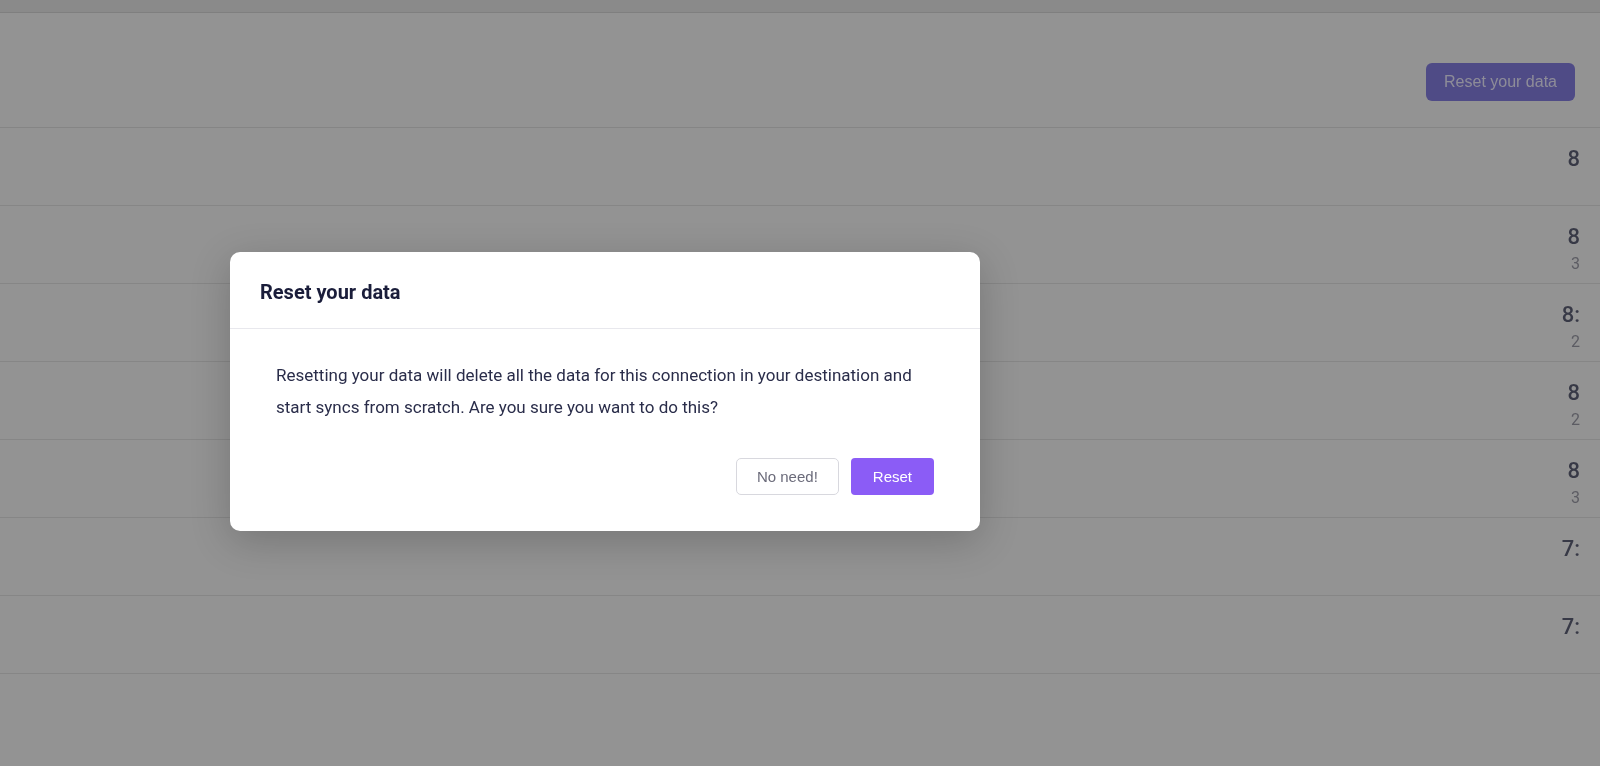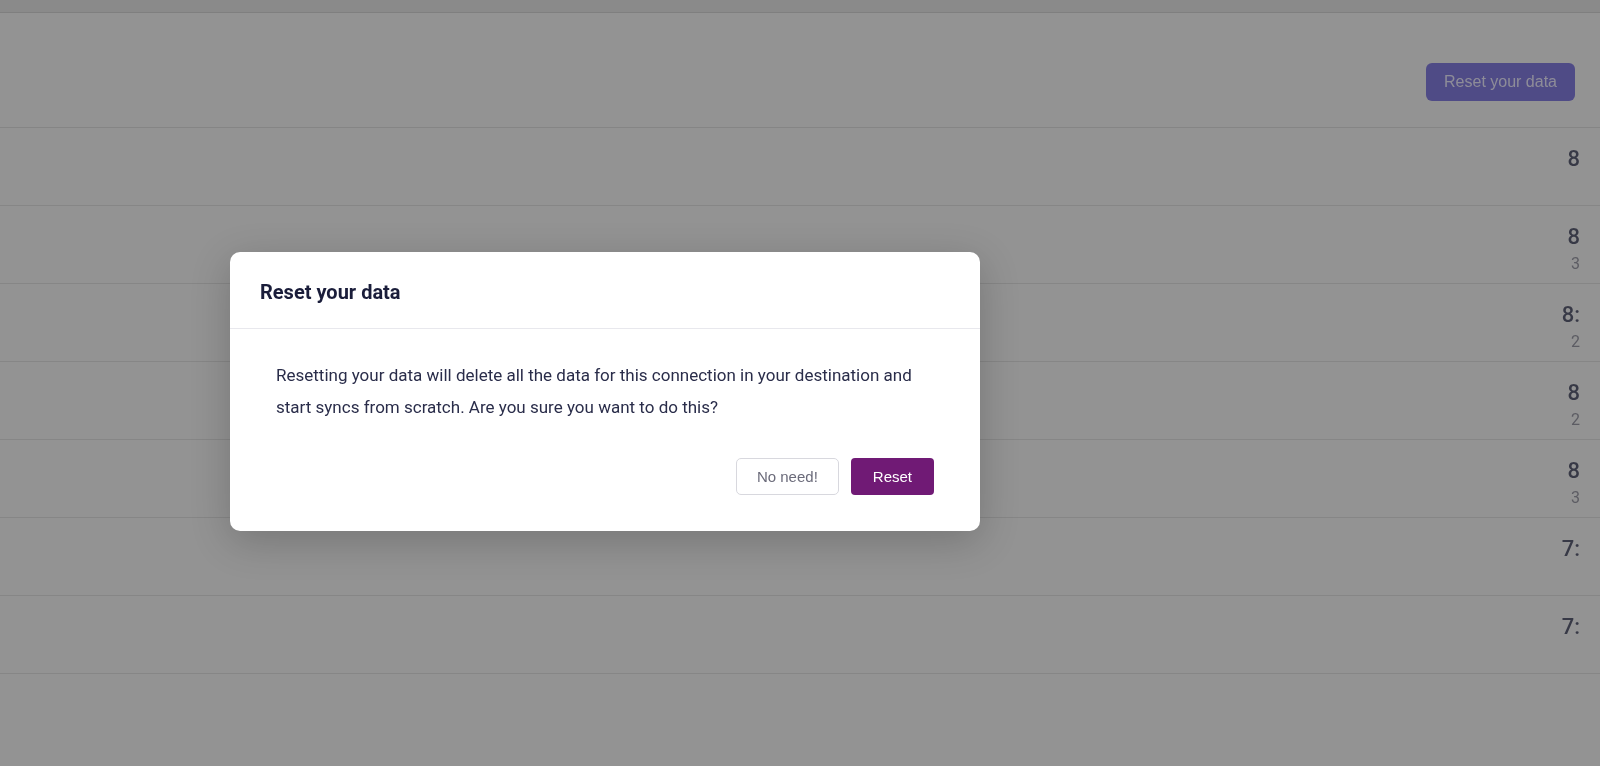--- a/index.html
+++ b/index.html
@@ -129,21 +129,21 @@
       color: #6b6b7a;
       border: 1px solid #d8d8de;
       padding: 9px 20px;
       border-radius: 5px;
       font-size: 15px;
       font-weight: 500;
       cursor: pointer;
     }
     
     .btn-primary {
-      background: #701a75;
+      background: #8b5cf6;
       color: #ffffff;
       border: none;
       padding: 9px 22px;
       border-radius: 4px;
       font-size: 15px;
       font-weight: 500;
       cursor: pointer;
     }
   </style>
 </head>

